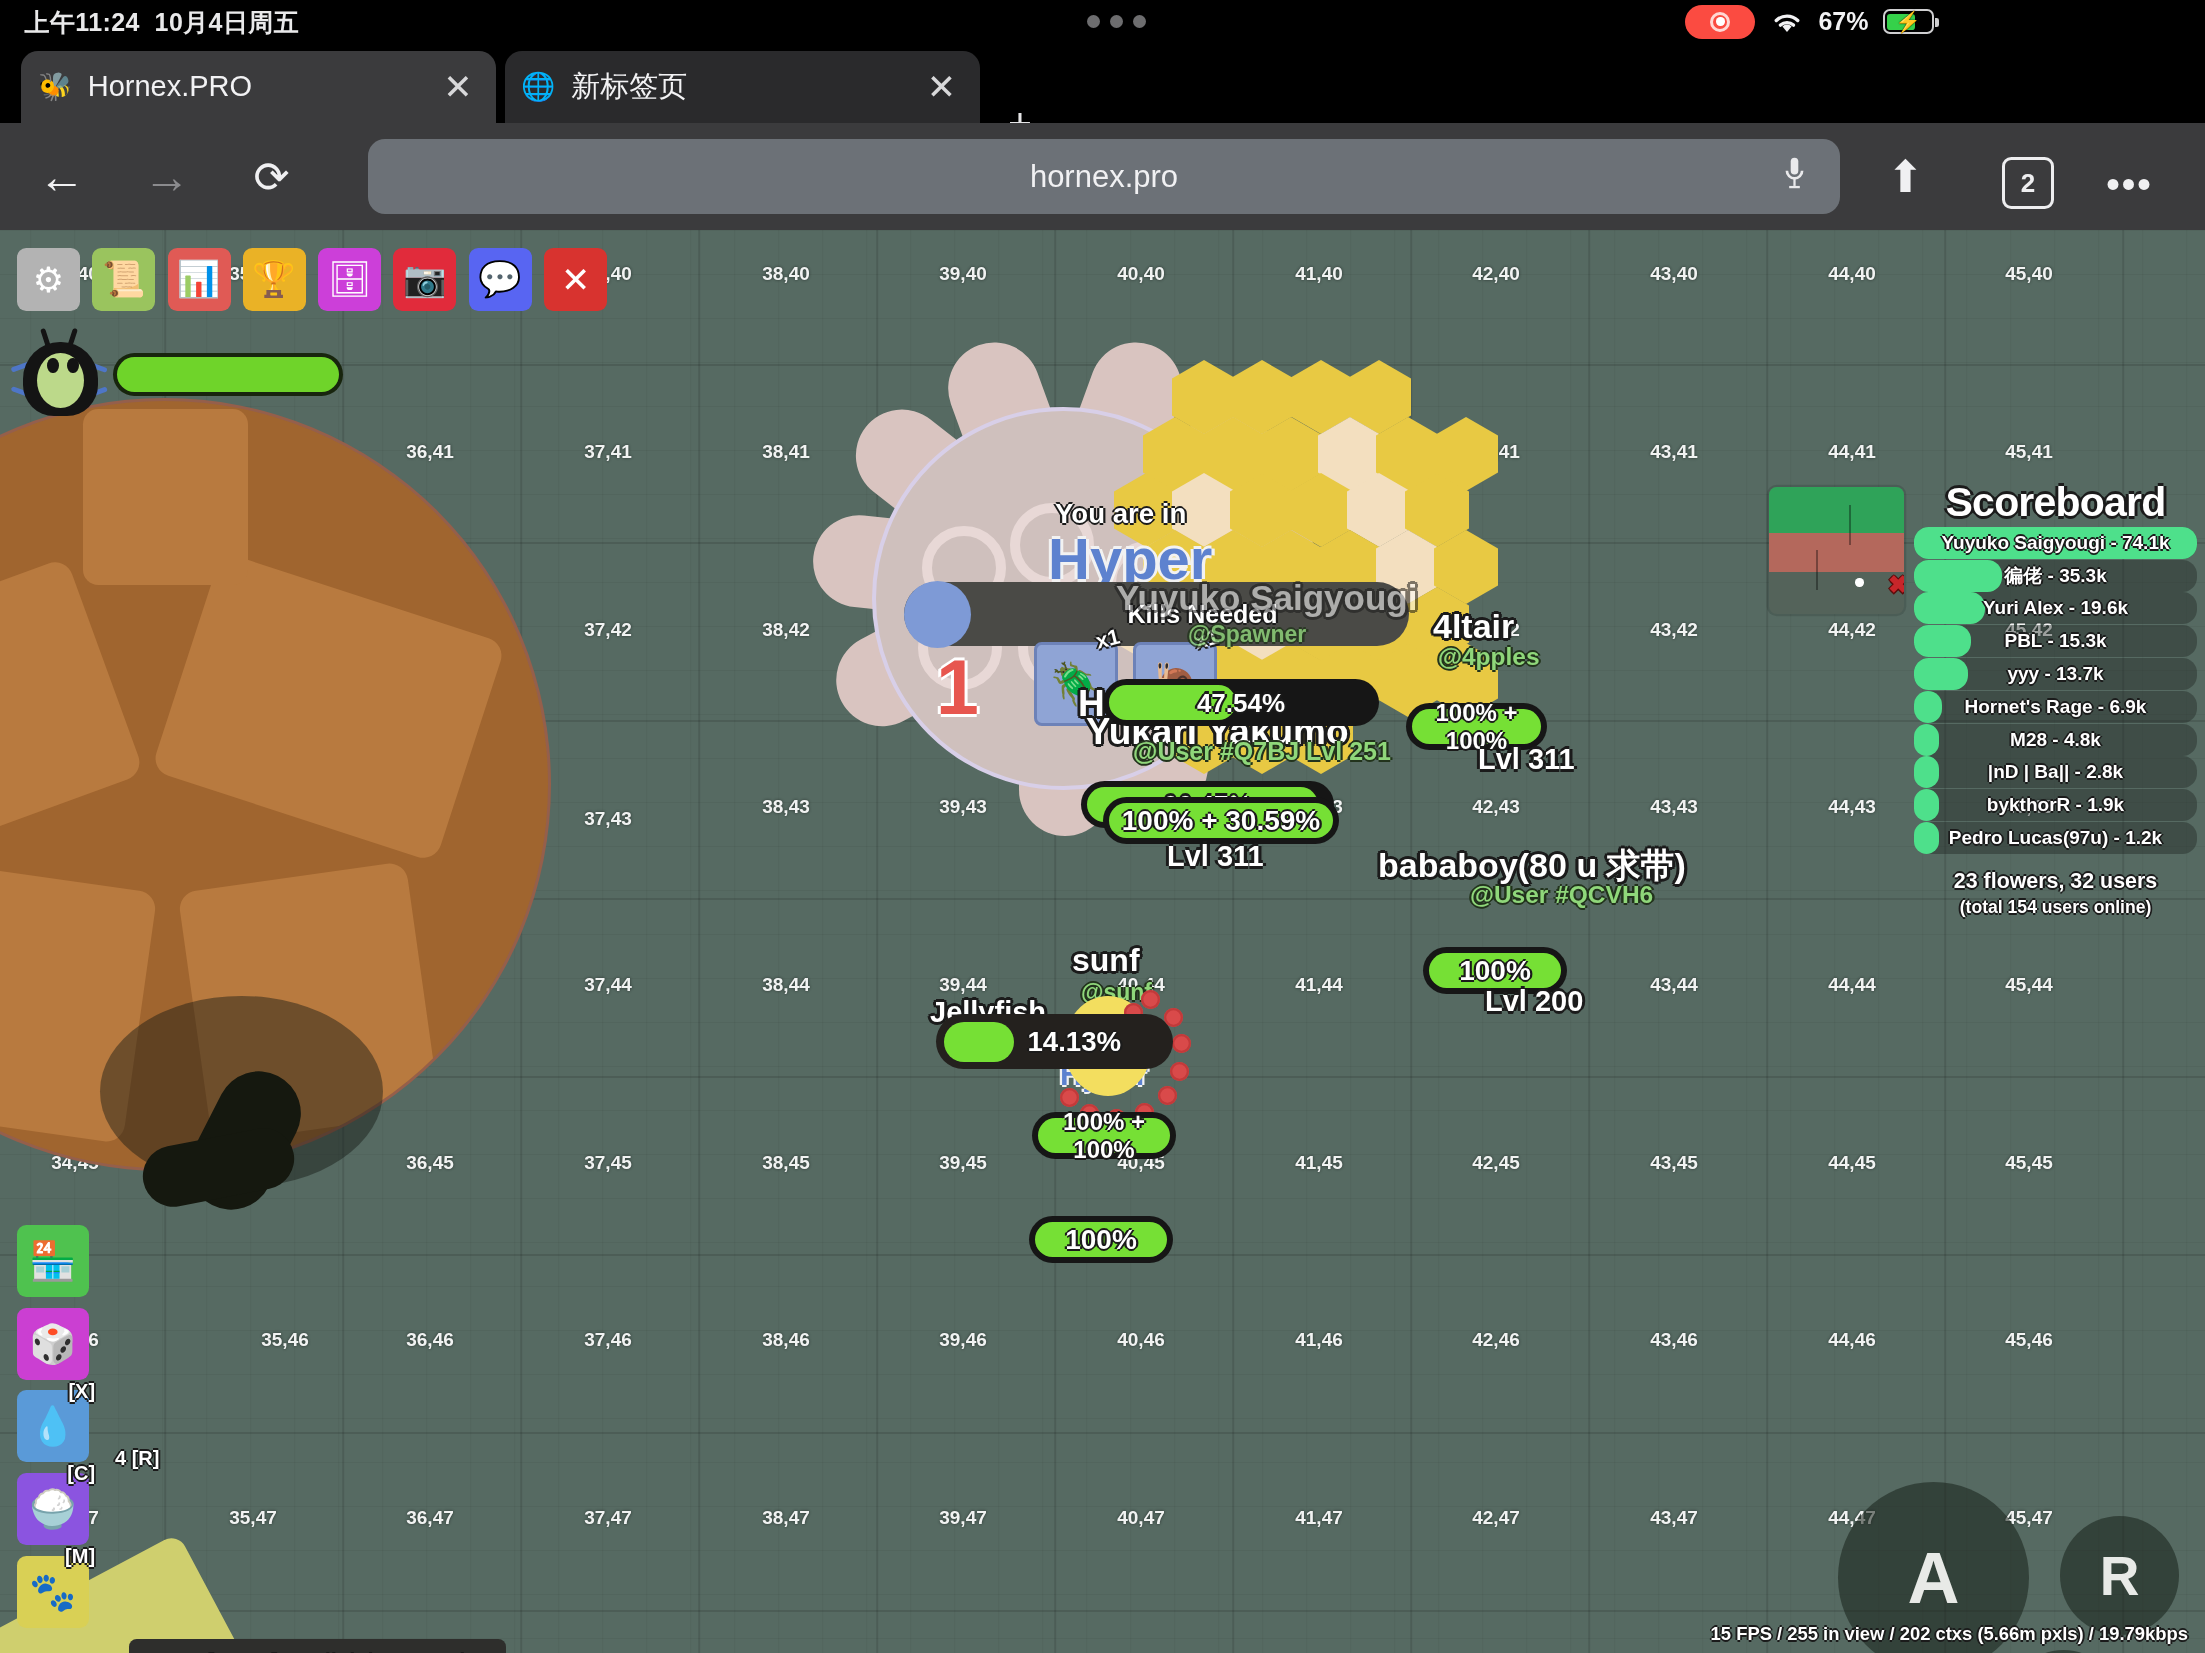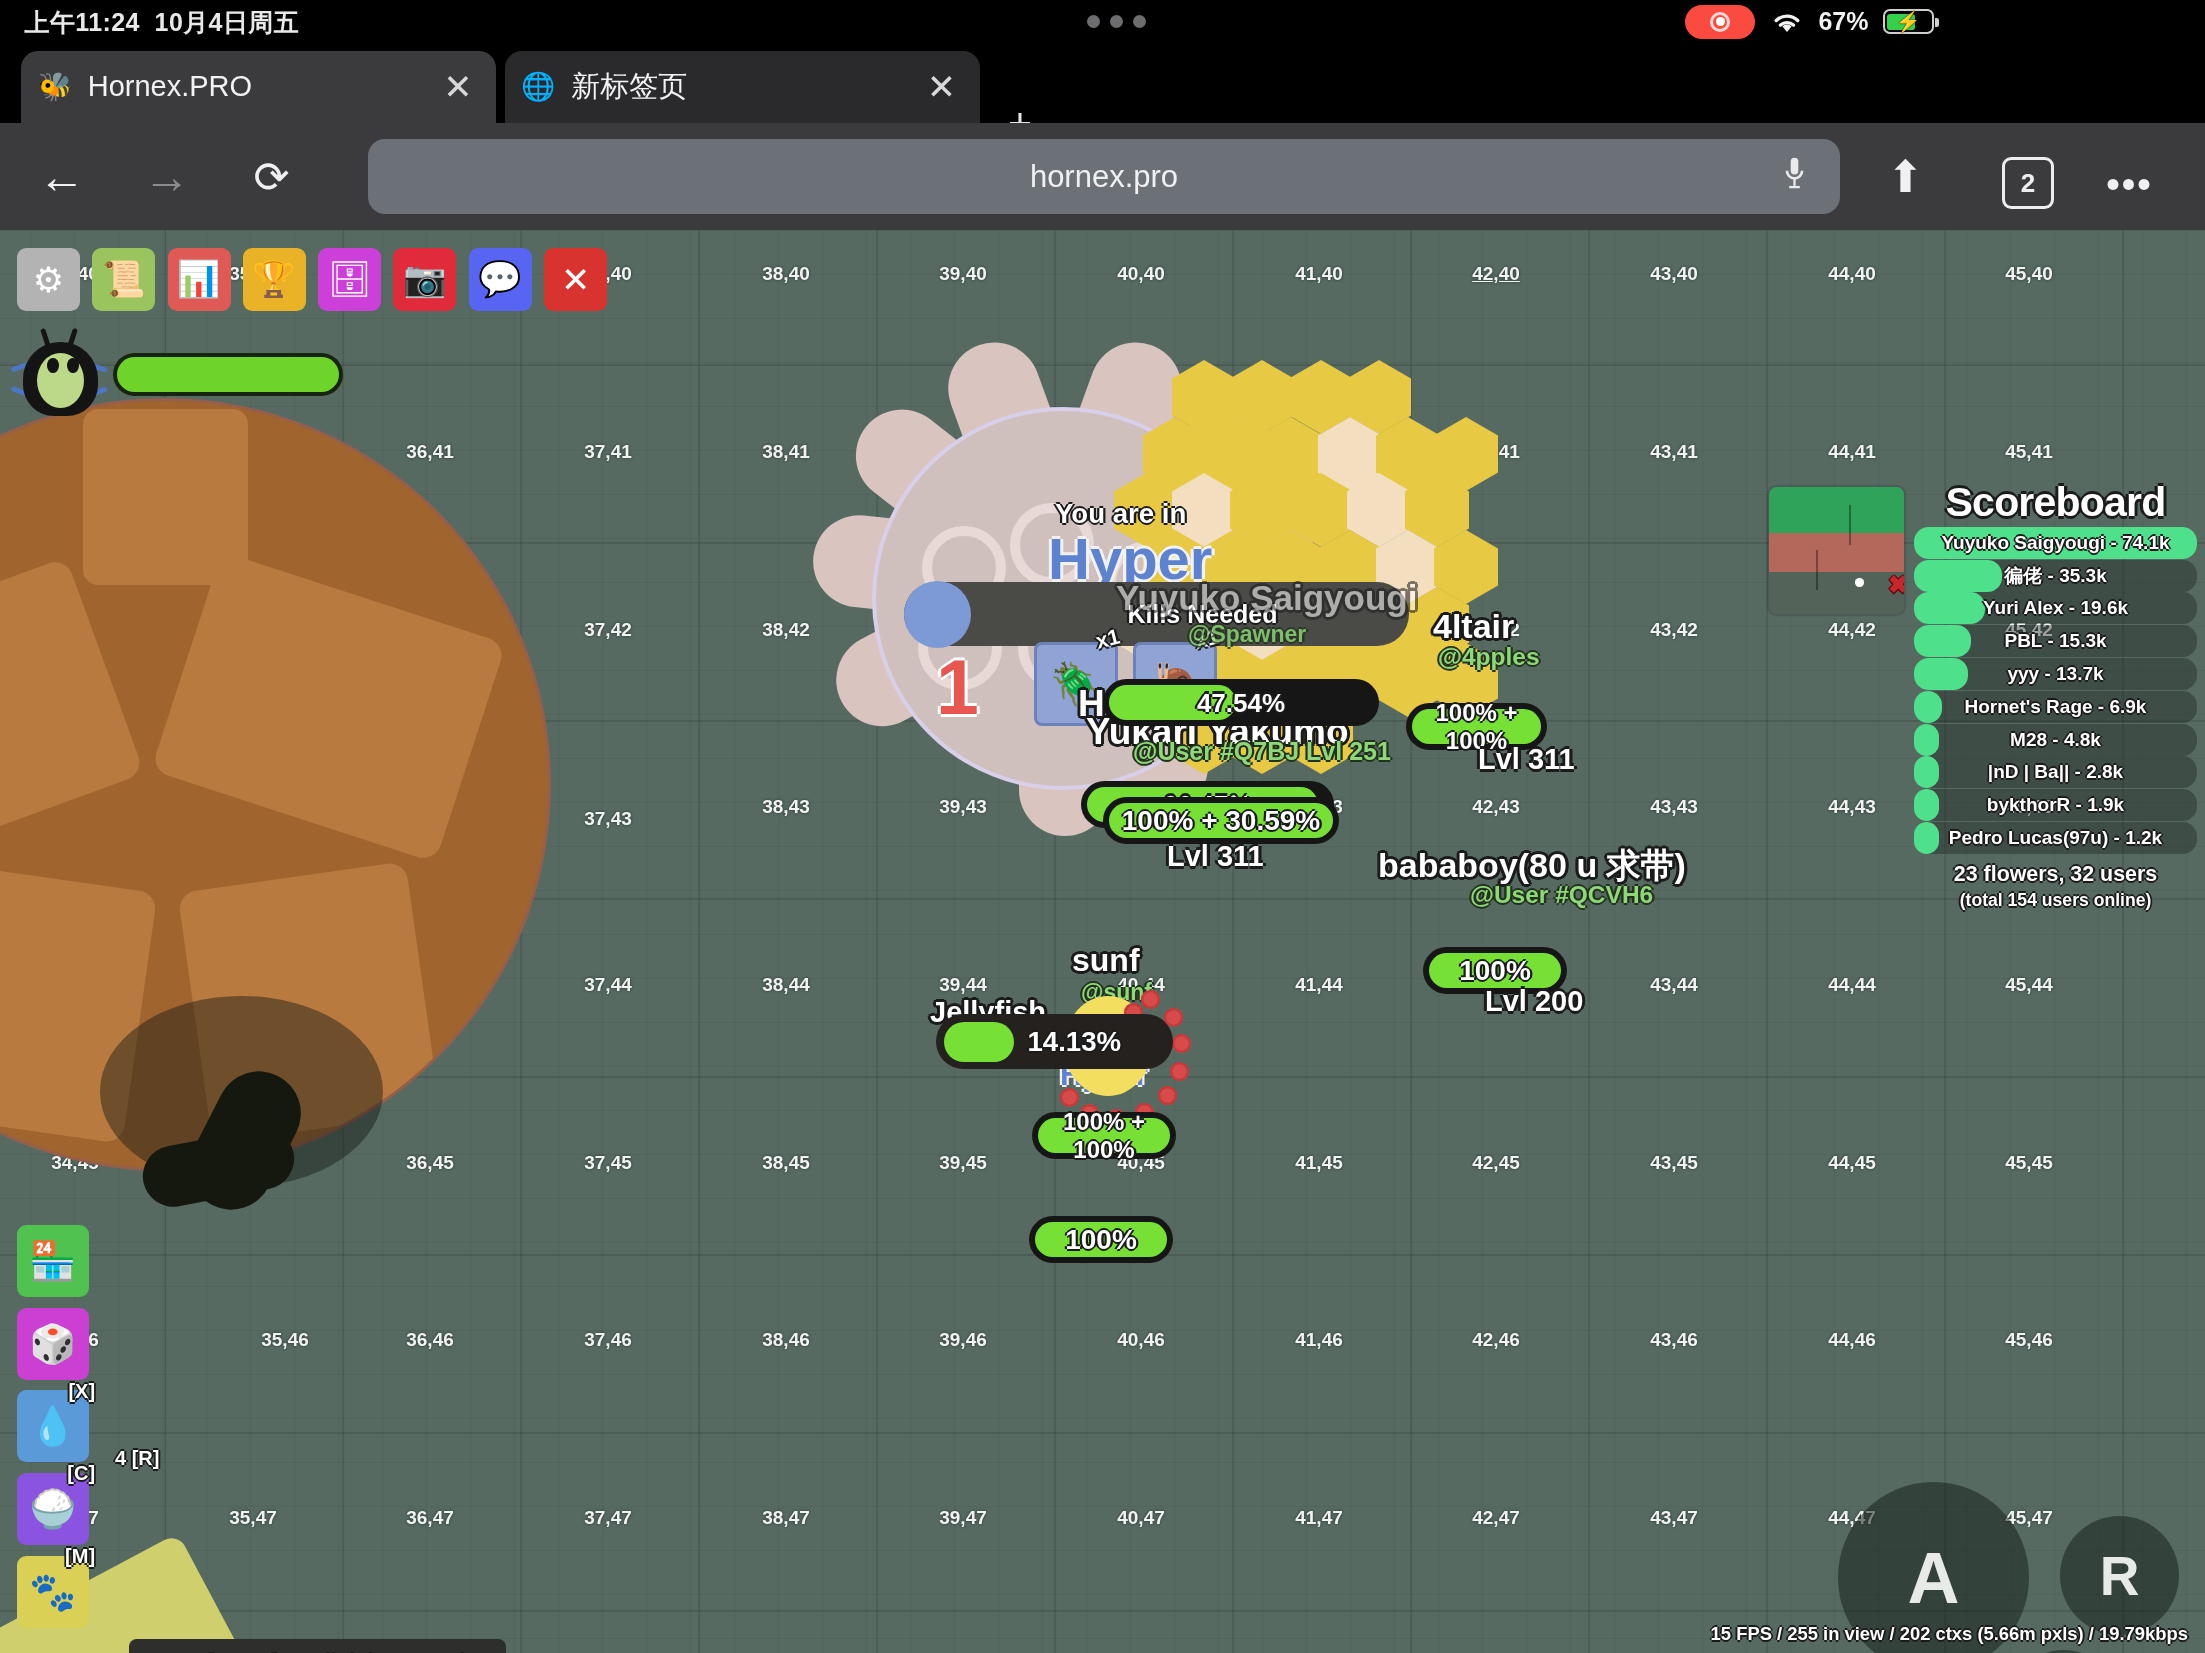--- a/index.html
+++ b/index.html
@@ -208,21 +208,21 @@
   #sb-title { text-align:center; color:#fff; font-size:41px; font-weight:800;
               letter-spacing:-0.8px;
               text-shadow:-3.1px 0 0 #1b1b1b,3.1px 0 0 #1b1b1b,0 -3.1px 0 #1b1b1b,0 3.1px 0 #1b1b1b; }
   .sbrow { position:relative; height:32px; margin-top:0.8px; background:rgba(30,35,32,.40);
            border-radius:14.5px; display:flex; align-items:center; }
   .sbrow .fill { position:absolute; left:0; top:0; bottom:0; background:#4ee08b;
                  border-radius:14.5px; }
   .sbrow .lbl { position:relative; width:100%; text-align:center; color:#fff;
                 font-size:19px; font-weight:700; white-space:nowrap;
                 text-shadow:-1.9px 0 0 #1b1b1b,1.9px 0 0 #1b1b1b,0 -1.9px 0 #1b1b1b,0 1.9px 0 #1b1b1b; }
-  #sb-foot1 { text-align:center; color:#fff; font-size:21.4px; font-weight:700; margin-top:8px;
+  #sb-foot1 { text-align:center; color:#fff; font-size:21.4px; font-weight:700; margin-top:15px;
               text-shadow:-2.3px 0 0 #1b1b1b,2.3px 0 0 #1b1b1b,0 -2.3px 0 #1b1b1b,0 2.3px 0 #1b1b1b; }
   #sb-foot2 { text-align:center; color:#fff; font-size:17.6px; font-weight:700; margin-top:3.1px;
               text-shadow:-1.9px 0 0 #1b1b1b,1.9px 0 0 #1b1b1b,0 -1.9px 0 #1b1b1b,0 1.9px 0 #1b1b1b; }
 
   
   #side-btns { position:absolute; left:17px; top:995px; display:flex;
                flex-direction:column; gap:10.7px; }
   .sbtn { position:relative; width:72px; height:72px; border-radius:9.2px;
           display:flex; align-items:center; justify-content:center; }
   .sbtn .key { position:absolute; right:-6.1px; top:-10.7px; color:#fff; font-size:20px;
@@ -326,21 +326,21 @@
   <div id="grid"></div>
   <div id="coords">
       <div class="gcoord" style="left: 75px; top: 44px;">34,40</div>
       <div class="gcoord" style="left: 253px; top: 44px;">35,40</div>
       <div class="gcoord" style="left: 430px; top: 44px;">36,40</div>
       <div class="gcoord" style="left: 608px; top: 44px;">37,40</div>
       <div class="gcoord" style="left: 786px; top: 44px;">38,40</div>
       <div class="gcoord" style="left: 963px; top: 44px;">39,40</div>
       <div class="gcoord" style="left: 1141px; top: 44px;">40,40</div>
       <div class="gcoord" style="left: 1319px; top: 44px;">41,40</div>
-      <div class="gcoord" style="left: 1496px; top: 44px; text-decoration: underline;">42,40</div>
+      <div class="gcoord" style="left: 1496px; top: 44px;">42,40</div>
       <div class="gcoord" style="left: 1674px; top: 44px;">43,40</div>
       <div class="gcoord" style="left: 1852px; top: 44px;">44,40</div>
       <div class="gcoord" style="left: 2029px; top: 44px;">45,40</div>
       <div class="gcoord" style="left: 75px; top: 222px;">34,41</div>
       <div class="gcoord" style="left: 253px; top: 222px;">35,41</div>
       <div class="gcoord" style="left: 430px; top: 222px;">36,41</div>
       <div class="gcoord" style="left: 608px; top: 222px;">37,41</div>
       <div class="gcoord" style="left: 786px; top: 222px;">38,41</div>
       <div class="gcoord" style="left: 963px; top: 222px;">39,41</div>
       <div class="gcoord" style="left: 1141px; top: 222px;">40,41</div>

